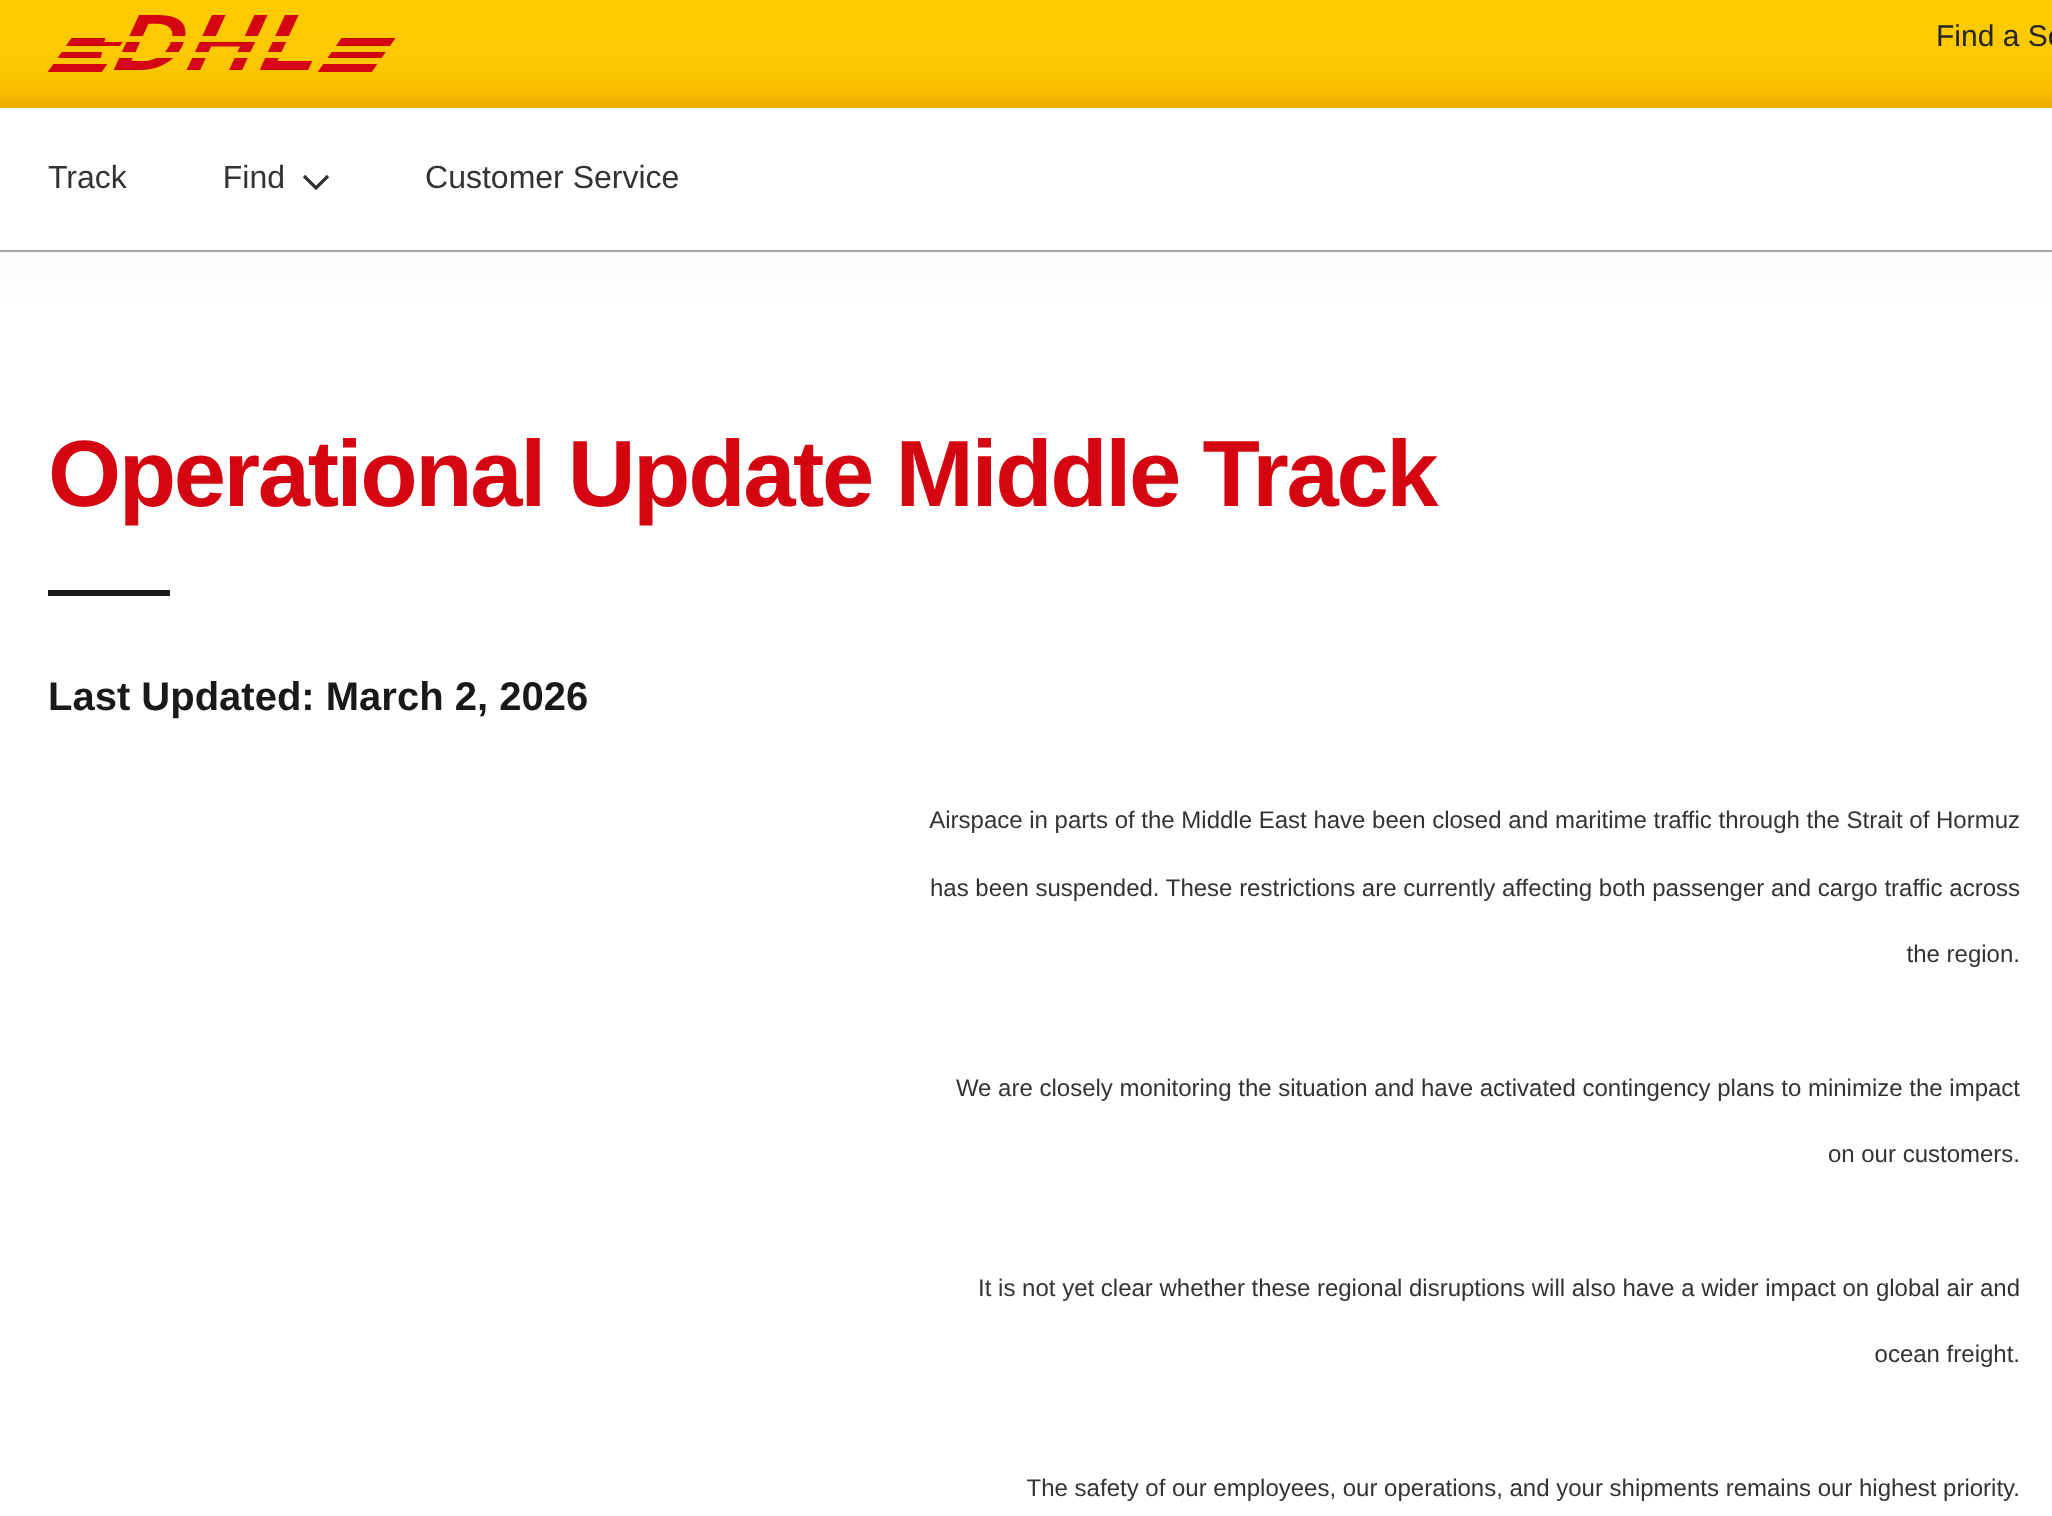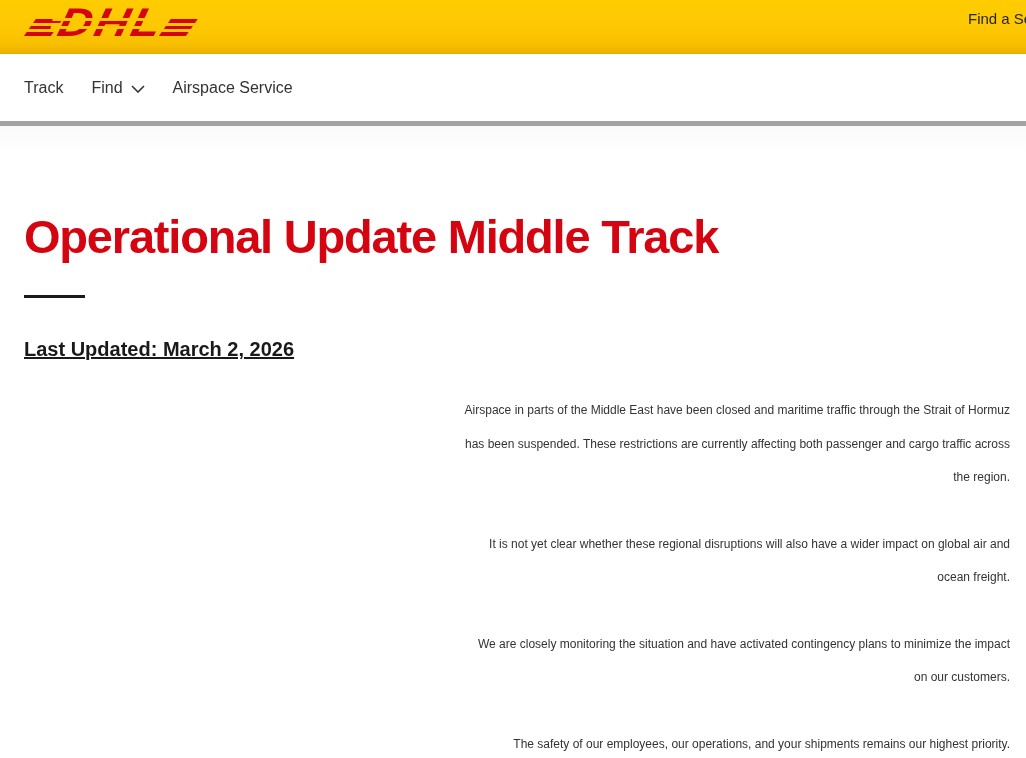--- a/index.html
+++ b/index.html
@@ -35,41 +35,41 @@
   .logo-text::after{top:24px;}
   .stripes{display:flex;flex-direction:column;gap:3px;margin-top:17px;transform:skewX(-35deg);}
   .stripes span{display:block;width:27px;height:3.5px;background:var(--dhl-red);}
   .find-link{
     position:absolute;left:968px;top:10px;font-size:15px;color:#262626;
     white-space:nowrap;text-decoration:none;cursor:pointer;
   }
 
   
   .mainnav{
-    height:72px;background:#ffffff;border-bottom:5px solid #a3a3a3;
-    display:flex;align-items:center;gap:28px;padding-left:24px;
+    height:72px;background:#ffffff;border-bottom:1px solid #a3a3a3;
+    display:flex;align-items:center;gap:48px;padding-left:24px;
   }
   .nav-item{
     font-size:16px;color:#333333;text-decoration:none;cursor:pointer;
     display:flex;align-items:center;gap:8px;
   }
   .chevron{margin-top:3px;}
 
   
   main{
     padding:0 16px 0 24px;
     background:linear-gradient(180deg,#fafafa 0px,#ffffff 28px);
   }
   h1{
     margin:0;padding-top:84px;
     font-size:47px;line-height:54px;font-weight:bold;
     letter-spacing:-1.2px;color:var(--dhl-red);
   }
   .divider{width:61px;height:3px;background:#1a1a1a;margin-top:31px;}
-  .updated{margin:40px 0 0 0;font-size:20px;font-weight:bold;color:#191919;text-decoration:underline;}
+  .updated{margin:40px 0 0 0;font-size:20px;font-weight:bold;color:#191919;}
   p.body{
     margin:33px 0 0 0;font-size:12px;line-height:33.5px;color:#333333;
     white-space:pre-line;
     text-align:right;
   }
 </style>
 </head>
 <body>
 
 <header class="topbar">
@@ -93,29 +93,29 @@
   <a class="nav-item">
     <span>Track</span>
   </a>
   <a class="nav-item">
     <span>Find</span>
     <svg class="chevron" width="14" height="8" viewBox="0 0 14 8">
       <polyline points="1,1 7,7 13,1" fill="none" stroke="#333333" stroke-width="1.6"></polyline>
     </svg>
   </a>
   <a class="nav-item">
-    <span>Airspace Service</span>
+    <span>Customer Service</span>
   </a>
 </nav>
 
 <main>
   <h1>Operational Update Middle Track</h1>
   <div class="divider"></div>
   <p class="updated">Last Updated: March 2, 2026</p>
   <p class="body">Airspace in parts of the Middle East have been closed and maritime traffic through the Strait of Hormuz
 has been suspended. These restrictions are currently affecting both passenger and cargo traffic across
 the region.</p>
+  <p class="body">We are closely monitoring the situation and have activated contingency plans to minimize the impact
+on our customers.</p>
   <p class="body">It is not yet clear whether these regional disruptions will also have a wider impact on global air and
 ocean freight.</p>
-  <p class="body">We are closely monitoring the situation and have activated contingency plans to minimize the impact
-on our customers.</p>
   <p class="body">The safety of our employees, our operations, and your shipments remains our highest priority.</p>
 </main>
 
 </body></html>

